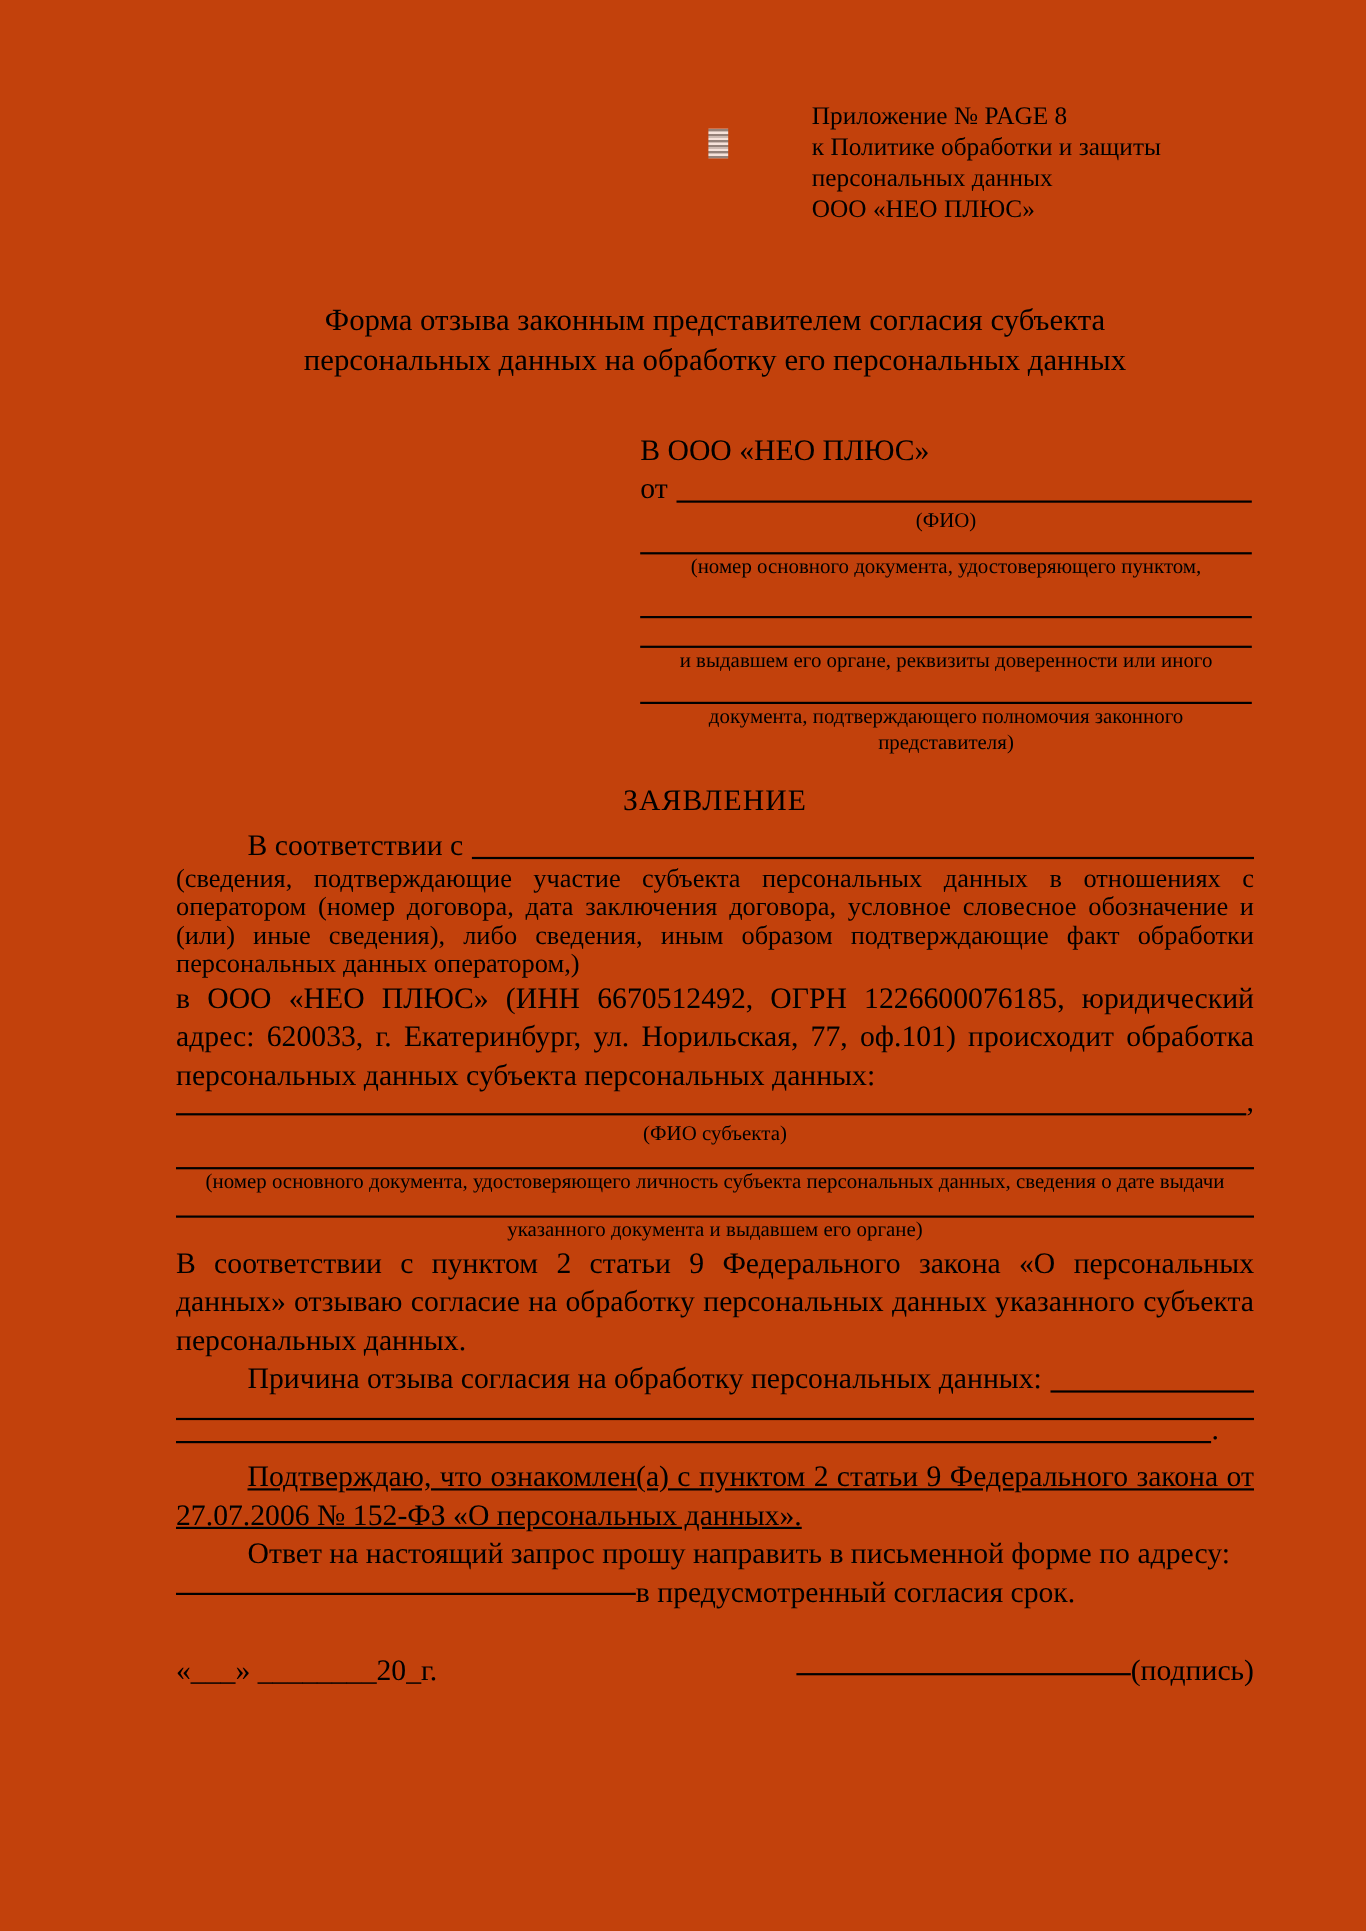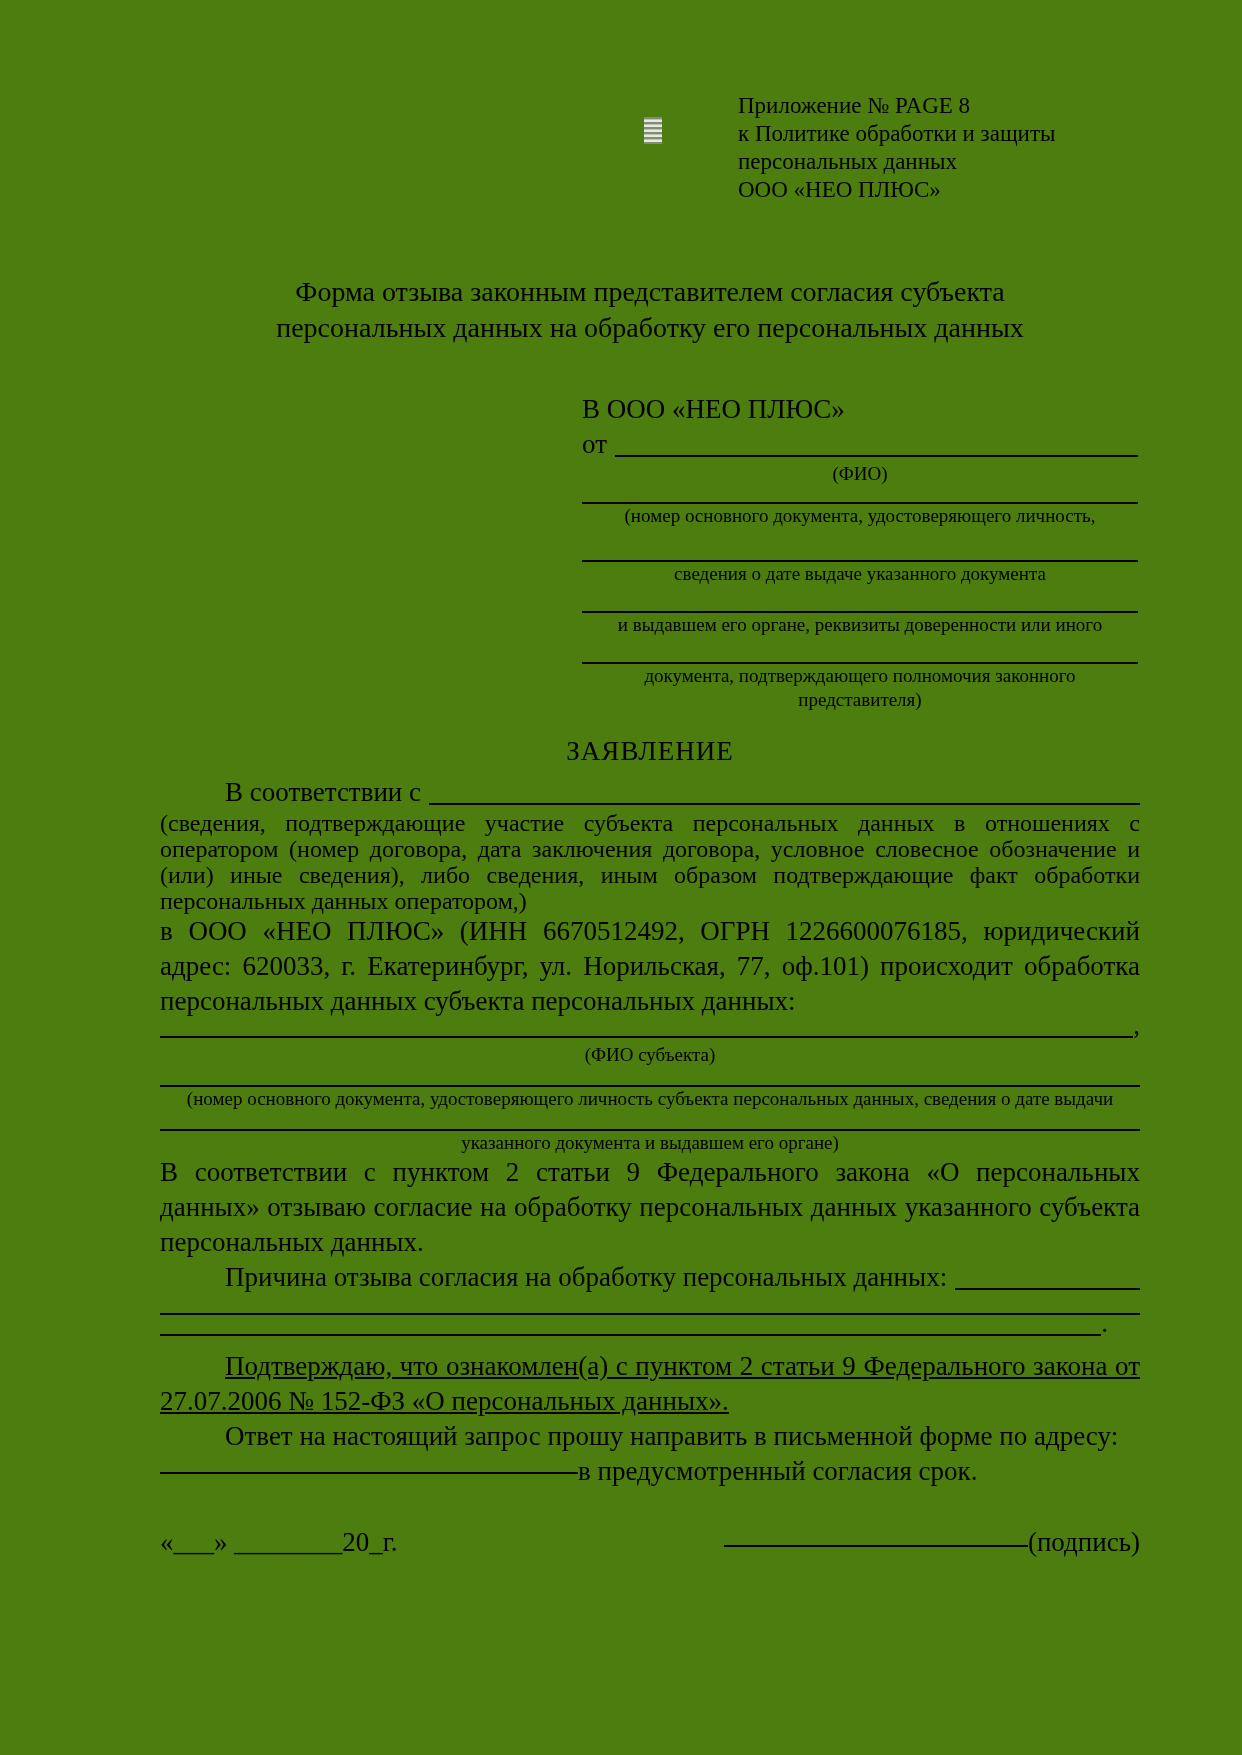--- a/index.html
+++ b/index.html
@@ -1,20 +1,20 @@
 <!DOCTYPE html>
 <html lang="ru"><head>
 <meta charset="utf-8">
 <style>
   html,body { margin:0; padding:0; background:#ffffff; }
   .page {
     position:relative;
     width:1242px; height:1755px;
     box-sizing:border-box;
-    background:#4d7c0f;
+    background:#c2410c;
     color:#000000;
     padding:92px 102px 0 160px;
     font-family:"Liberation Serif", serif;
     font-size:27px; line-height:35px;
     overflow:hidden;
   }
   
   .doc-icon {
     position:absolute; left:644px; top:117px; width:18px; height:27px;
     background:repeating-linear-gradient(to bottom,
@@ -73,25 +73,24 @@
   <div class="addressee">
     <div>В ООО «НЕО ПЛЮС»</div>
     <div class="row">
       <span>от</span>
       <span class="fill gap"></span>
     </div>
     <div class="caption">(ФИО)</div>
 
     <div class="addr-field-1">
       <div class="u-line"></div>
-      <div class="caption">(номер основного документа, удостоверяющего личность,</div>
+      <div class="caption">(номер основного документа, удостоверяющего пунктом,</div>
     </div>
     <div class="addr-field-2">
       <div class="u-line"></div>
-      <div class="caption">сведения о дате выдаче указанного документа</div>
     </div>
     <div class="addr-field-3">
       <div class="u-line"></div>
       <div class="caption">и выдавшем его органе, реквизиты доверенности или иного</div>
     </div>
     <div class="addr-field-4">
       <div class="u-line"></div>
       <div class="caption">документа, подтверждающего полномочия законного представителя)</div>
     </div>
   </div>

